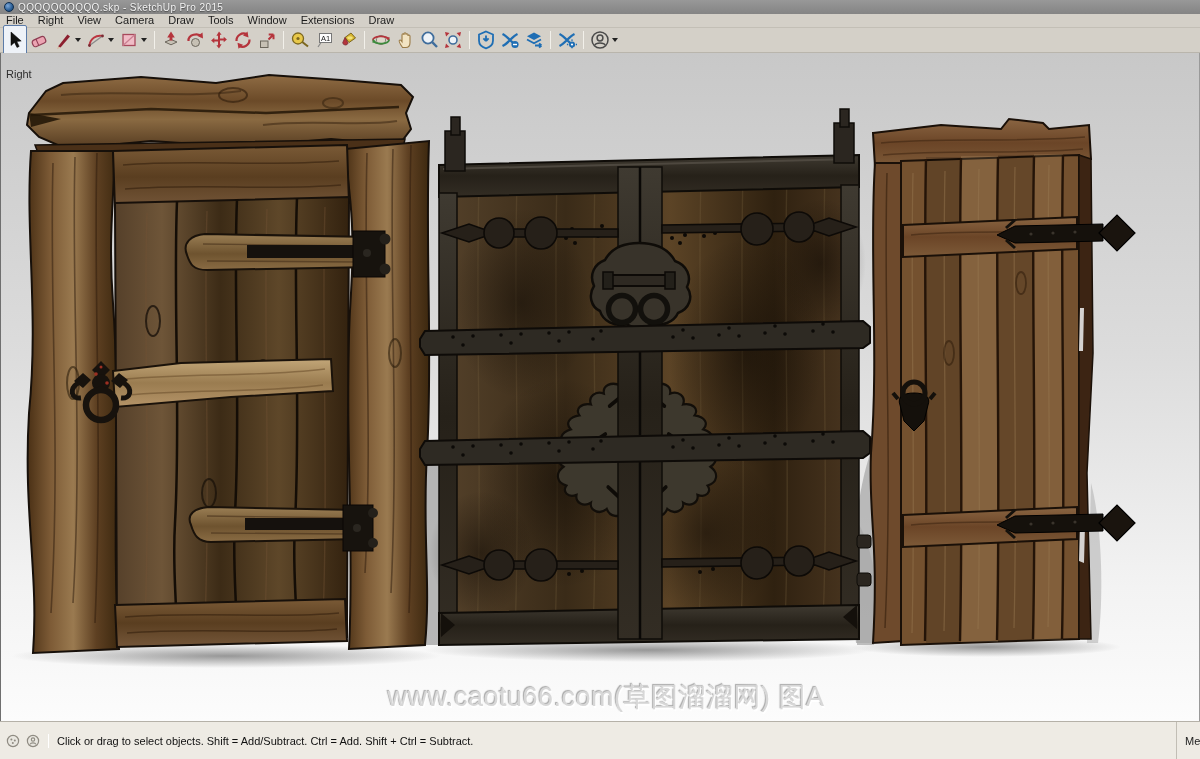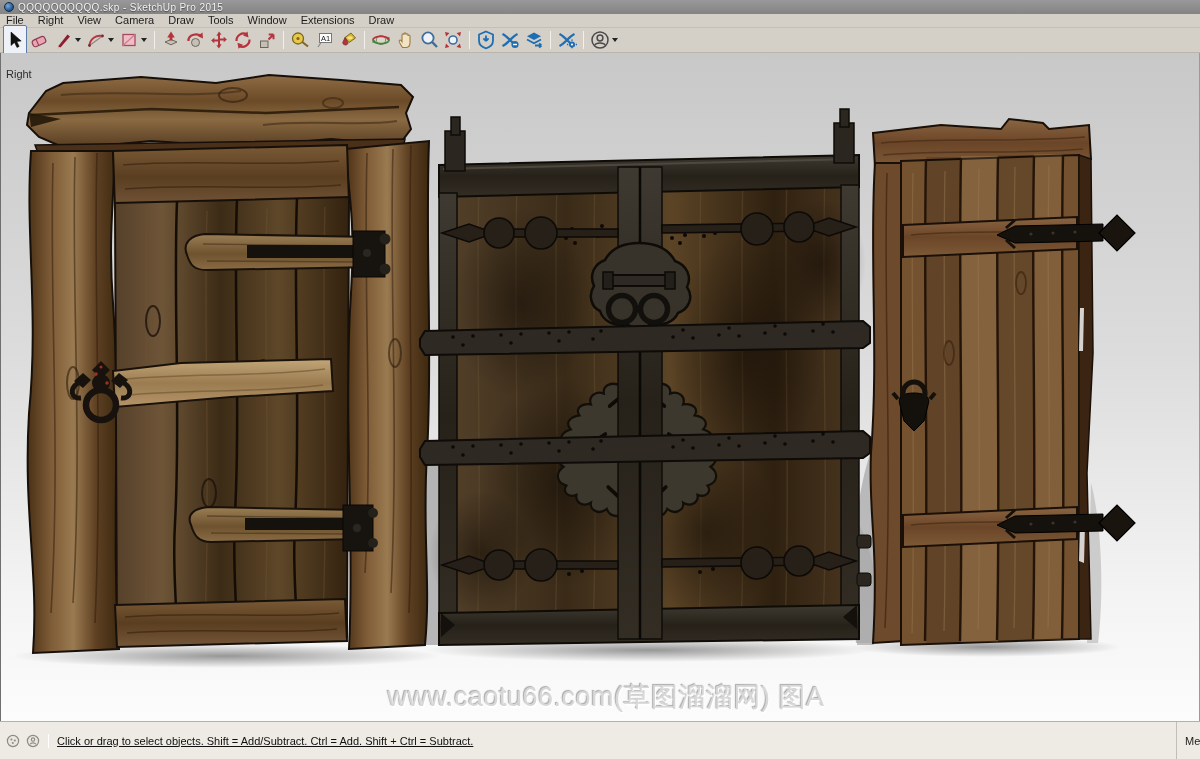--- a/index.html
+++ b/index.html
@@ -33,21 +33,21 @@
   .viewport { position:relative; height:668px; flex:0 0 auto; border-left:1px solid #6f6f6f; border-right:1px solid #9a9a9a; overflow:hidden; }
   .viewport svg.scene { position:absolute; left:0; top:0; }
   .viewlabel { position:absolute; left:5px; top:15px; font-size:11px; color:#2e2e2e; }
   .watermark { position:absolute; left:12px; right:0; bottom:6px; text-align:center; font-size:27px; letter-spacing:.5px;
       color:#d7d7d7; text-shadow:1px 2px 1px #ffffff, -1px -1px 1px #a9a9a9; white-space:nowrap; }
 
   
   .statusbar { height:21px; background:#eeebe4; border-top:1px solid #b5b1a8; display:flex; align-items:center; padding:0 0 0 6px; font-size:11px; color:#111; flex:1 1 auto; }
   .sbicon { width:14px; height:14px; margin-right:6px; flex:0 0 auto; }
   .sbsep { width:1px; height:14px; background:#c2beb5; border-right:1px solid #fff; margin:0 8px 0 2px; }
-  .hint { white-space:nowrap;text-decoration:underline; }
+  .hint { white-space:nowrap; }
   .mebox { margin-left:auto; border-left:1px solid #c2beb5; padding-left:8px; height:100%; display:flex; align-items:center; width:24px; overflow:hidden; white-space:nowrap; color:#222; }
 </style>
 </head>
 <body>
 
 <div class="app">
 
   <div class="titlebar">
     <div class="appicon"></div>
     <div class="title">QQQQQQQQQQ.skp - SketchUp Pro 2015</div>

